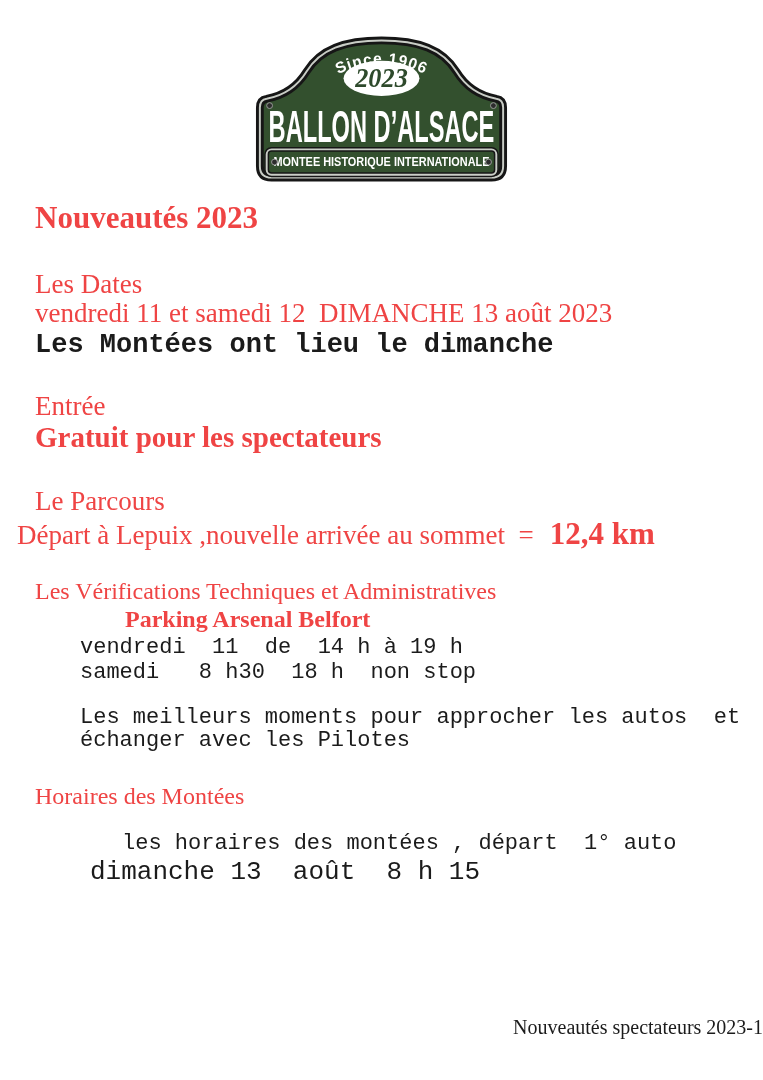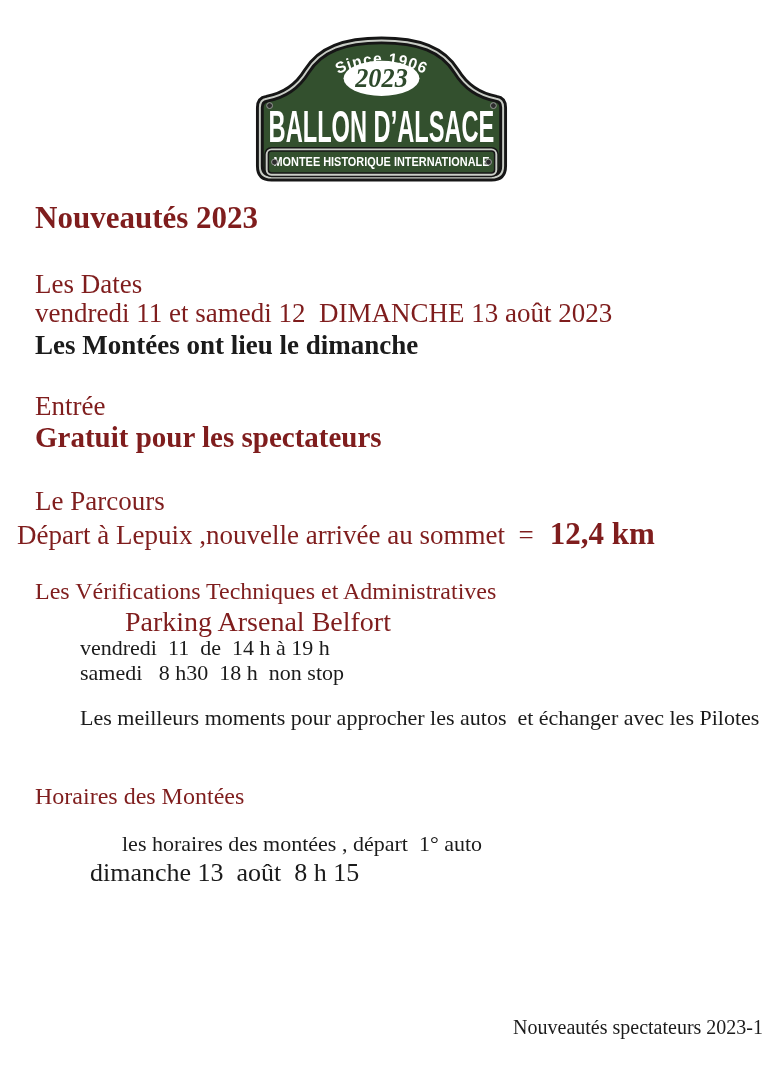--- a/index.html
+++ b/index.html
@@ -30,22 +30,22 @@
   }
   .plate-sub{
     font-family:"Liberation Sans",sans-serif;
     font-weight:bold;font-size:12.5px;fill:#ffffff;
   }
   .line{
     position:absolute;
     white-space:pre-wrap;
     line-height:1.05;
   }
-  .g{color:#7f1d1d;}
-  .k{color:#1b1b1b;}
+  .g{color:#ef4444;}
+  .k{color:#1b1b1b;font-family:Liberation Mono, monospace;}
   .b{font-weight:bold;}
   .distance{font-weight:bold;font-size:31px;margin-left:16px;}
   .footer{
     position:absolute;top:1016px;left:0;right:0;
     text-align:right;font-size:20px;color:#1b1b1b;
   }
 </style>
 </head>
 <body>
 
@@ -84,21 +84,21 @@
   <div class="line g" style="top:299px;left:35px;font-size:27px;">vendredi 11 et samedi 12  DIMANCHE 13 août 2023</div>
   <div class="line k b" style="top:331px;left:35px;font-size:27px;">Les Montées ont lieu le dimanche</div>
 
   <div class="line g" style="top:392px;left:35px;font-size:27px;">Entrée</div>
   <div class="line g" style="top:487px;left:35px;font-size:27px;">Le Parcours</div>
 
   <div class="line g b" style="top:422px;left:35px;font-size:29px;">Gratuit pour les spectateurs</div>
   <div class="line g" style="top:518px;left:17px;font-size:27px;"><span>Départ à Lepuix ,nouvelle arrivée au sommet  =</span><span class="distance">12,4 km</span></div>
 
   <div class="line g" style="top:579px;left:35px;font-size:24px;">Les Vérifications Techniques et Administratives</div>
-  <div class="line g" style="top:607px;left:125px;font-size:28px;">Parking Arsenal Belfort</div>
+  <div class="line g" style="top:607px;left:125px;font-size:24px;font-weight:bold;">Parking Arsenal Belfort</div>
   <div class="line k" style="top:636px;left:80px;font-size:22px;">vendredi  11  de  14 h à 19 h</div>
   <div class="line k" style="top:661px;left:80px;font-size:22px;">samedi   8 h30  18 h  non stop</div>
   <div class="line k" style="top:706px;left:80px;font-size:22px;">Les meilleurs moments pour approcher les autos  et échanger avec les Pilotes</div>
 
   <div class="line g" style="top:784px;left:35px;font-size:24px;">Horaires des Montées</div>
   <div class="line k" style="top:832px;left:90px;font-size:22px;margin-left:32px;">les horaires des montées , départ  1° auto</div>
   <div class="line k" style="top:859px;left:90px;font-size:26px;">dimanche 13  août  8 h 15</div>
 
   <div class="footer">Nouveautés spectateurs 2023-1</div>
 

